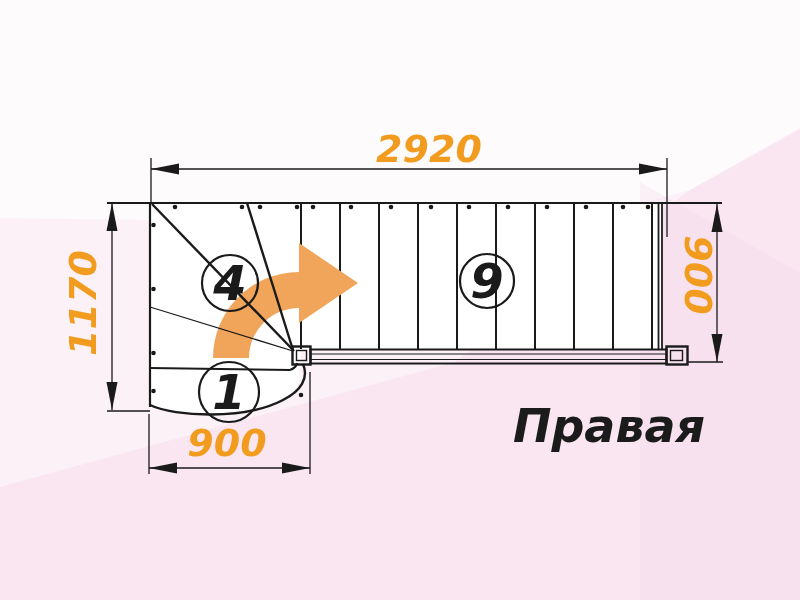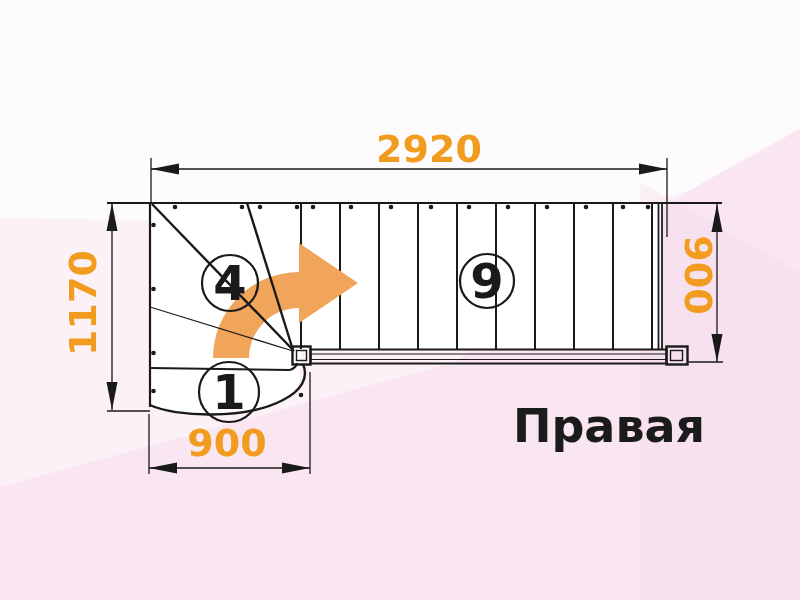--- a/index.html
+++ b/index.html
@@ -1,19 +1,20 @@
 <!DOCTYPE html>
 <html><head>
 <meta charset="utf-8">
 <style>
   html,body{margin:0;padding:0;}
   #stage{
     position:relative;width:800px;height:600px;overflow:hidden;
     background:#fcf1f7;
     font-family:"DejaVu Sans","Liberation Sans",sans-serif;
+    font-style:italic;
   }
   .bg-poly{position:absolute;left:0;top:0;width:800px;height:600px;pointer-events:none;}
   #bg-top{
     background:#fefbfd;
     clip-path:polygon(0 0,800px 0,800px 130px,690px 190px,560px 225px,0 218px);
   }
   #bg-ribbon{
     background:rgba(244,214,233,0.40);
     clip-path:polygon(690px 190px,800px 128px,800px 600px,0 600px,0 487px,455px 362px);
   }

